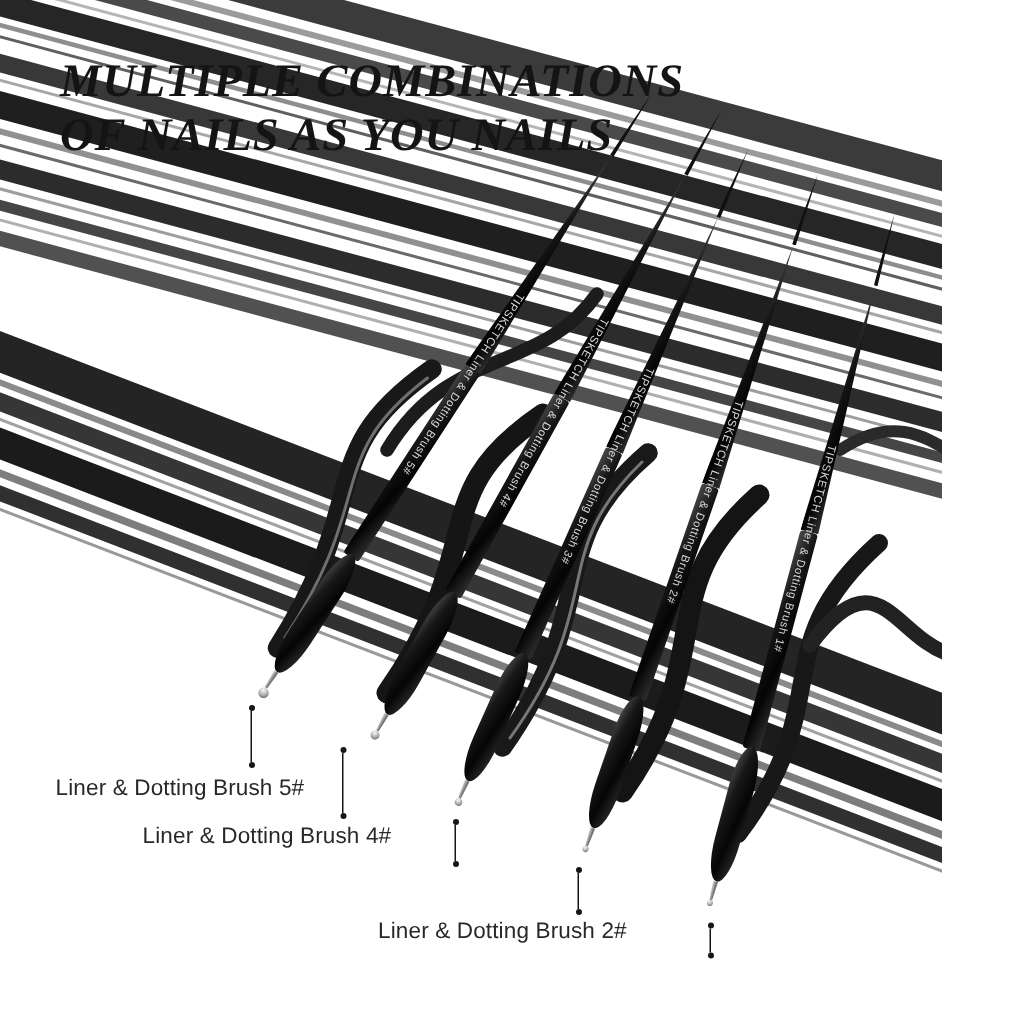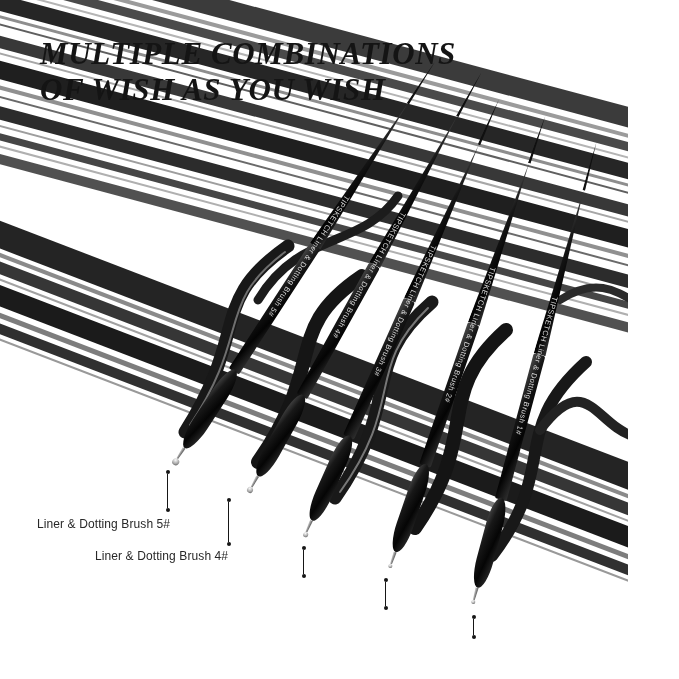--- a/index.html
+++ b/index.html
@@ -52,21 +52,21 @@
             width:4px;height:4px;border-radius:50%;background:#161616;}
   .callout::before{top:-4px}
   .callout::after{bottom:-4px}
   .c5{left:167px;top:474px;height:34px}
   .c4{left:228px;top:502px;height:40px}
   .c3{left:303px;top:550px;height:24px}
   .c2{left:385px;top:582px;height:24px}
   .c1{left:473px;top:619px;height:16px}
 
   
-  .plabel{position:absolute;z-index:6;font-size:12px;color:#282828;letter-spacing:.1px;}
+  .plabel{position:absolute;z-index:6;font-size:15px;color:#282828;letter-spacing:.1px;}
   .l5{left:37px;top:517px}
   .l4{left:95px;top:549px}
   .l3{left:168px;top:582px}
   .l2{left:252px;top:612px}
   .l1{left:337px;top:642px}
 </style>
 </head>
 <body>
 
 <div class="stage">
@@ -110,21 +110,21 @@
       <path d="M340,492 C406,400 364,370 428,308" stroke="#777777" stroke-width="2"></path>
       <path d="M415,528 C482,432 432,396 506,330" stroke="#141414" stroke-width="14"></path>
       <path d="M492,556 C560,466 508,432 586,362" stroke="#181818" stroke-width="12"></path>
       <path d="M540,430 C600,350 598,470 679,430" stroke="#222222" stroke-width="10"></path>
       <path d="M560,300 C620,260 640,330 679,310" stroke="#2a2a2a" stroke-width="8"></path>
     </g>
   </svg>
 
   <div class="headline">
     <div>MULTIPLE COMBINATIONS</div>
-    <div>OF WISH AS YOU WISH</div>
+    <div>OF NAILS AS YOU NAILS</div>
   </div>
 
   <div class="pen pen5">
     <div class="hair"></div>
     <div class="taper"></div>
     <div class="shaft"></div>
     <div class="grip"></div>
     <div class="neck"></div>
     <div class="ball"></div>
     <span class="pen-text">TIPSKETCH Liner &amp; Dotting Brush 5#</span>
@@ -167,14 +167,15 @@
   </div>
 
   <div class="callout c5"></div>
   <div class="callout c4"></div>
   <div class="callout c3"></div>
   <div class="callout c2"></div>
   <div class="callout c1"></div>
 
   <div class="plabel l5">Liner &amp; Dotting Brush 5#</div>
   <div class="plabel l4">Liner &amp; Dotting Brush 4#</div>
+  <div class="plabel l2">Liner &amp; Dotting Brush 2#</div>
 
 </div>
 
 </body></html>

